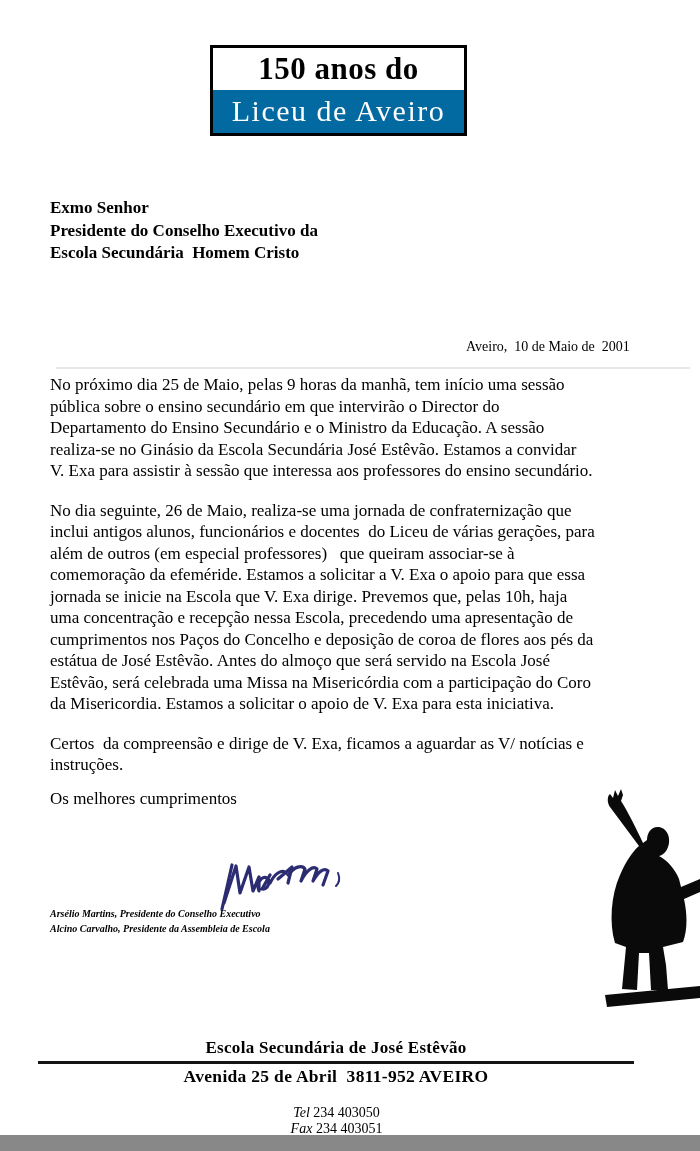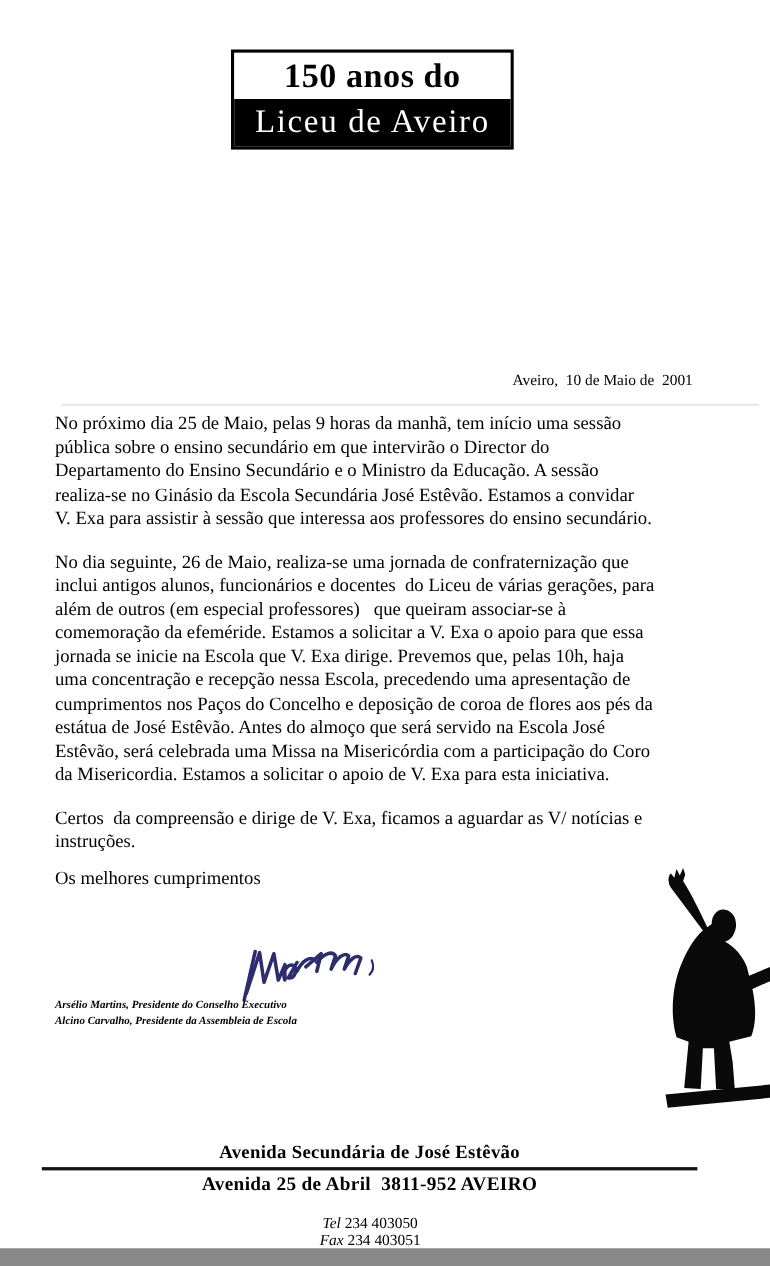--- a/index.html
+++ b/index.html
@@ -26,21 +26,21 @@
     background: #fff;
     color: #000;
     font-size: 31px;
     font-weight: 700;
     text-align: center;
     line-height: 42px;
     letter-spacing: 0.5px;
   }
   .banner-bottom {
     height: 43px;
-    background: #000000;
+    background: #0369a1;
     color: #fdfdfd;
     font-size: 30px;
     font-weight: 400;
     text-align: center;
     line-height: 41px;
     letter-spacing: 1.5px;
   }
   
   .recipient {
     position: absolute;
@@ -138,20 +138,23 @@
 </head>
 <body>
 
 <div class="page">
 
   <div class="banner">
     <div class="banner-top">150 anos do</div>
     <div class="banner-bottom">Liceu de Aveiro</div>
   </div>
 
+  <div class="recipient">Exmo Senhor
+Presidente do Conselho Executivo da
+Escola Secundária  Homem Cristo</div>
 
   <div class="dateline">Aveiro,  10 de Maio de  2001</div>
   <div class="date-rule"></div>
 
   <div class="body-block">
     <p>No próximo dia 25 de Maio, pelas 9 horas da manhã, tem início uma sessão
 pública sobre o ensino secundário em que intervirão o Director do
 Departamento do Ensino Secundário e o Ministro da Educação. A sessão
 realiza-se no Ginásio da Escola Secundária José Estêvão. Estamos a convidar
 V. Exa para assistir à sessão que interessa aos professores do ensino secundário.</p>
@@ -192,21 +195,21 @@
                L105,94 L105,107 L89,114
                C92,128 93,144 88,157
                L68,162 L71,180 L73,205 L56,205 L54,168
                L44,168 L42,205 L27,204 L31,162
                L20,158 C14,138 16,110 25,90 C31,76 38,66 44,61 Z"></path>
       <path d="M10,210 L105,201 L105,213 L12,222 Z"></path>
     </g>
   </svg>
 
   <div class="footer">
-    <div class="footer-school">Avenida Secundária de José Estêvão</div>
+    <div class="footer-school">Escola Secundária de José Estêvão</div>
     <div class="footer-rule"></div>
     <div class="footer-address">Avenida 25 de Abril  3811-952 AVEIRO</div>
     <div class="footer-contact">
       <span class="lbl">Tel</span><span> 234 403050</span><span class="gap"></span>
       <span class="lbl">Fax</span><span> 234 403051</span><span class="gap"></span>
       <span class="lbl">e-mail:</span><span> secje@mail.prof2000.pt</span>
     </div>
   </div>
 
 </div>

